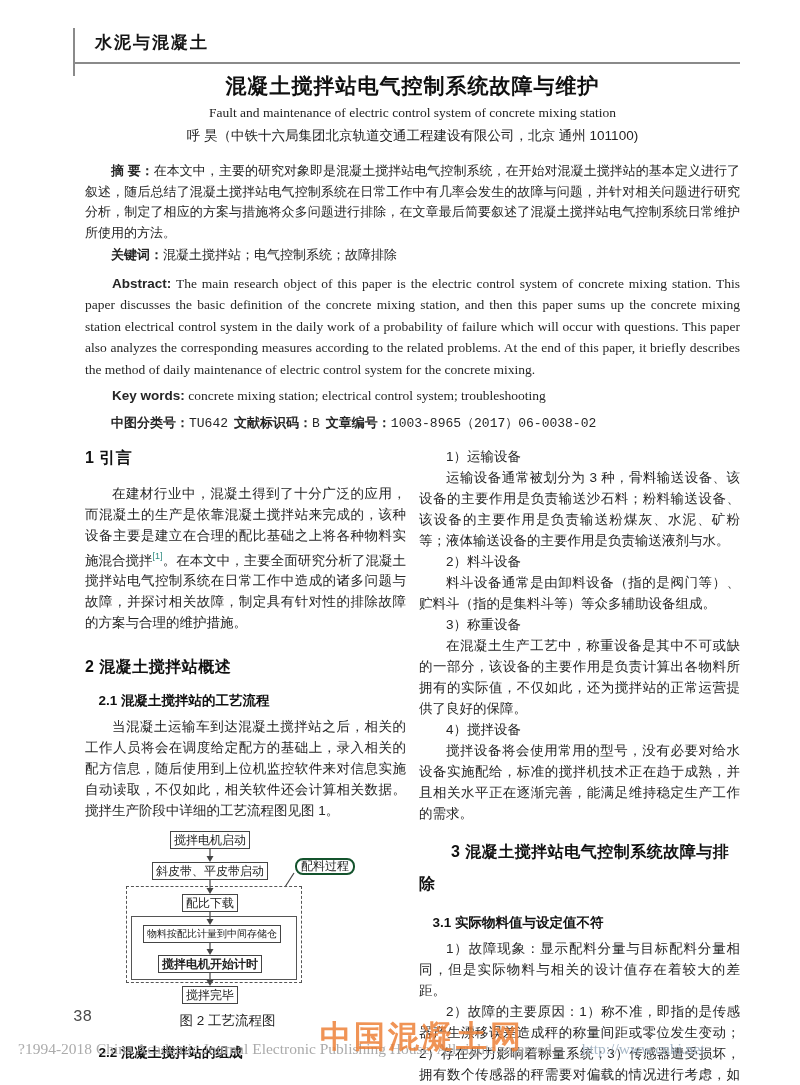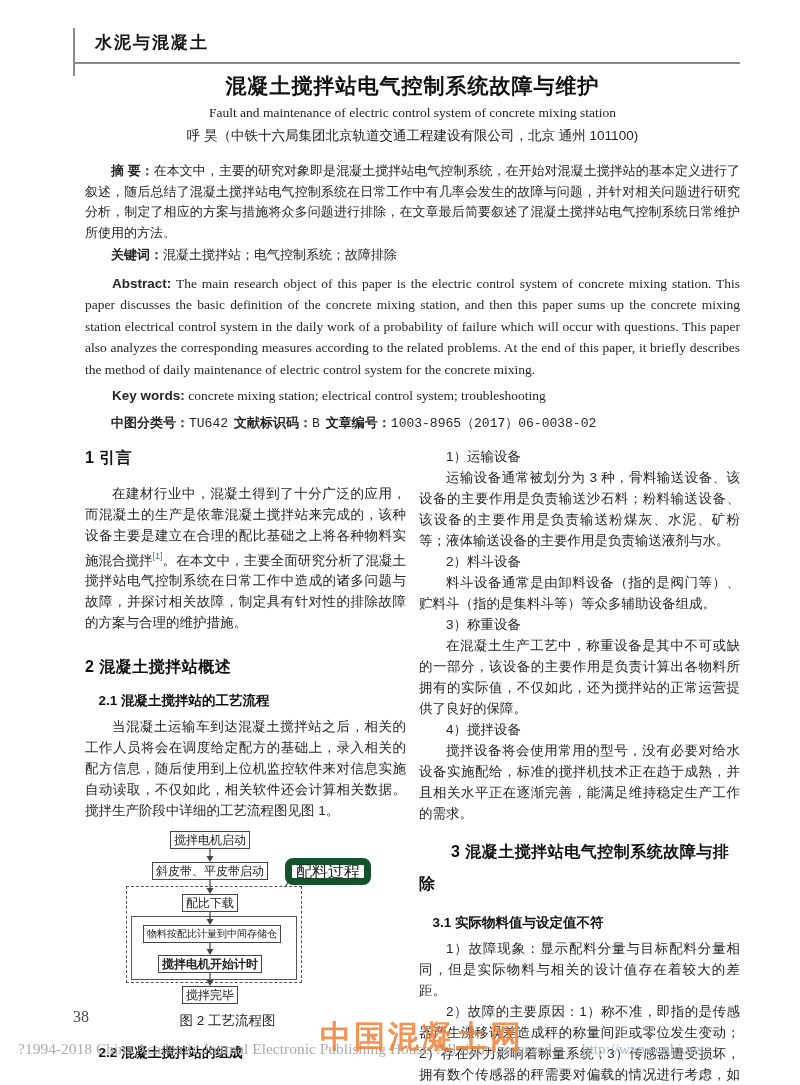--- a/index.html
+++ b/index.html
@@ -48,26 +48,26 @@
 
   
   figure.flow{margin:10px 0 2px 30px;width:225px;position:relative;}
   .flow-canvas{position:relative;width:225px;height:175px;}
   .flow-canvas svg{position:absolute;left:0;top:0;z-index:0;}
   .fbox{position:absolute;transform:translateX(-50%);background:#fff;border:1px solid #444;
     font-size:12px;line-height:14px;padding:1px 3px;white-space:nowrap;color:#222;z-index:2;}
   .fbox.small{font-size:10px;padding:1px 3px;}
   .dashed-rect{position:absolute;left:11px;top:55px;width:176px;height:97px;border:1px dashed #555;z-index:1;box-sizing:border-box;}
   .inner-rect{position:absolute;left:16px;top:85px;width:166px;height:64px;border:1px solid #555;z-index:1;box-sizing:border-box;}
-  .callout{position:absolute;left:170px;top:27px;border:7px solid #14532d;border-radius:8px;
-    font-size:16px;line-height:13px;padding:0 4px;background:#fff;white-space:nowrap;color:#222;z-index:2;}
+  .callout{position:absolute;left:180px;top:27px;border:2px solid #14532d;border-radius:8px;
+    font-size:12px;line-height:13px;padding:0 4px;background:#fff;white-space:nowrap;color:#222;z-index:2;}
   figcaption.flow-cap{text-align:center;font-size:13.5px;color:#222;margin-top:6px;}
 
   
-  .pageno{position:absolute;left:73px;top:1008px;font-family:Liberation Serif, serif;
+  .pageno{position:absolute;left:73px;top:1008px;font-family:Liberation Mono, monospace;
     font-size:16px;color:#4a4a4a;}
   .copyright{position:absolute;left:18px;top:1040px;width:770px;font-family:"Liberation Serif","DejaVu Serif",serif;
     font-size:15.5px;color:#ababab;white-space:nowrap;z-index:1;}
   .copyright .url{color:#a5b6c6;margin-left:26px;}
   .watermark{position:absolute;left:320px;top:1016px;font-size:31px;font-weight:bold;letter-spacing:3px;
     color:#ed7d31;opacity:0.82;z-index:2;}
 </style>
 </head>
 <body>
 

